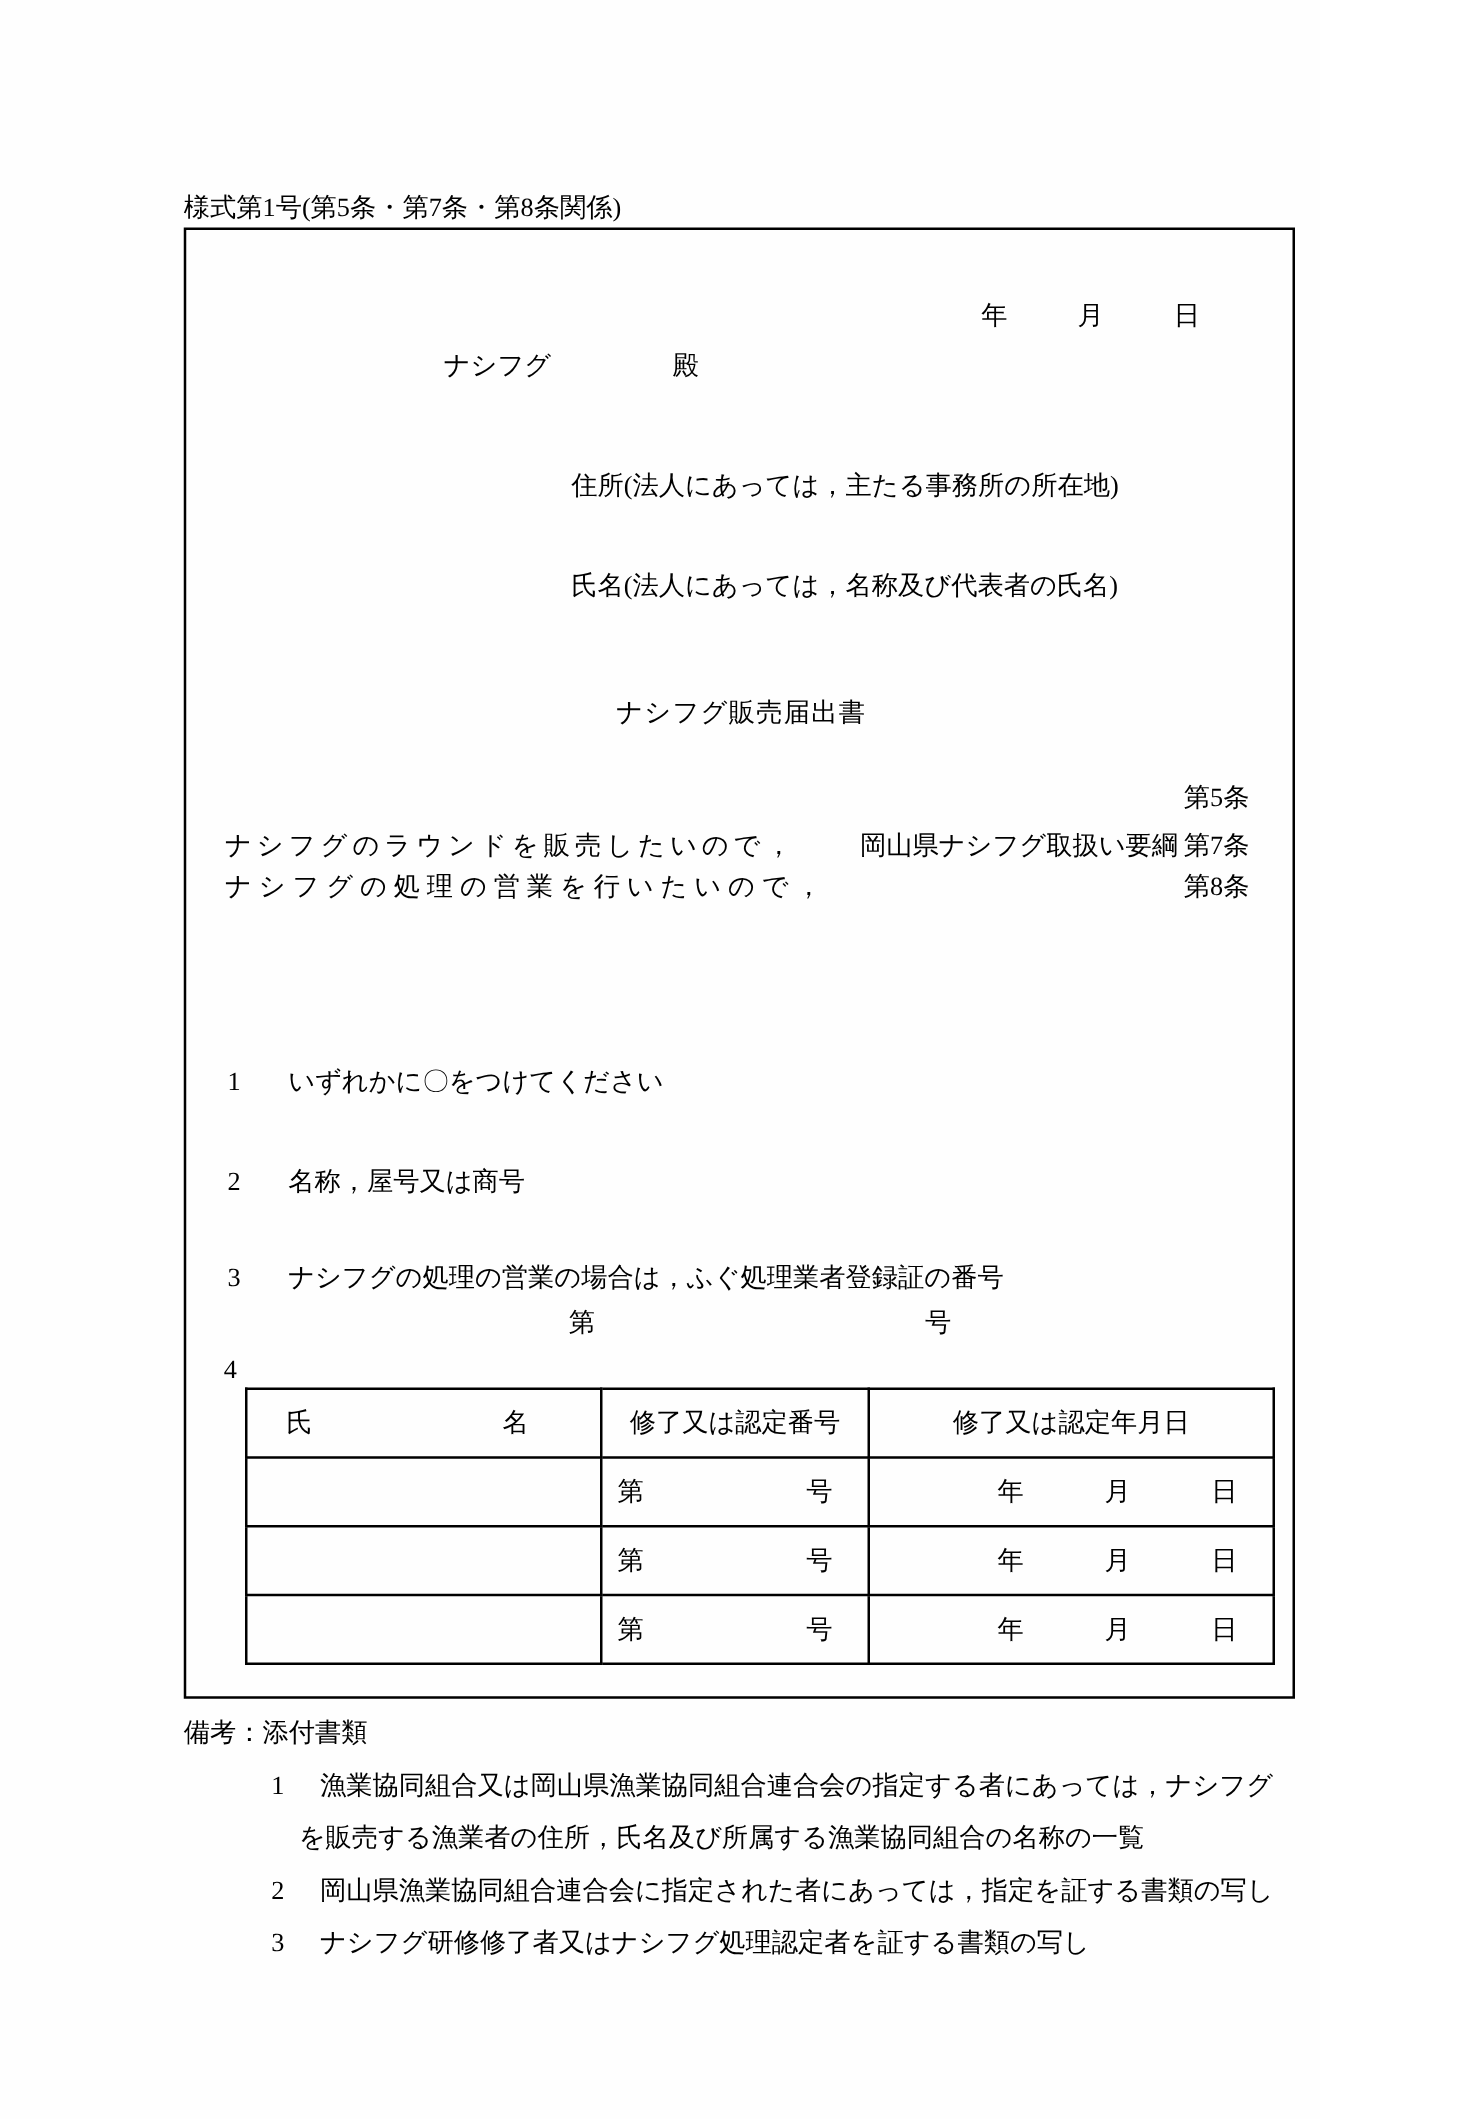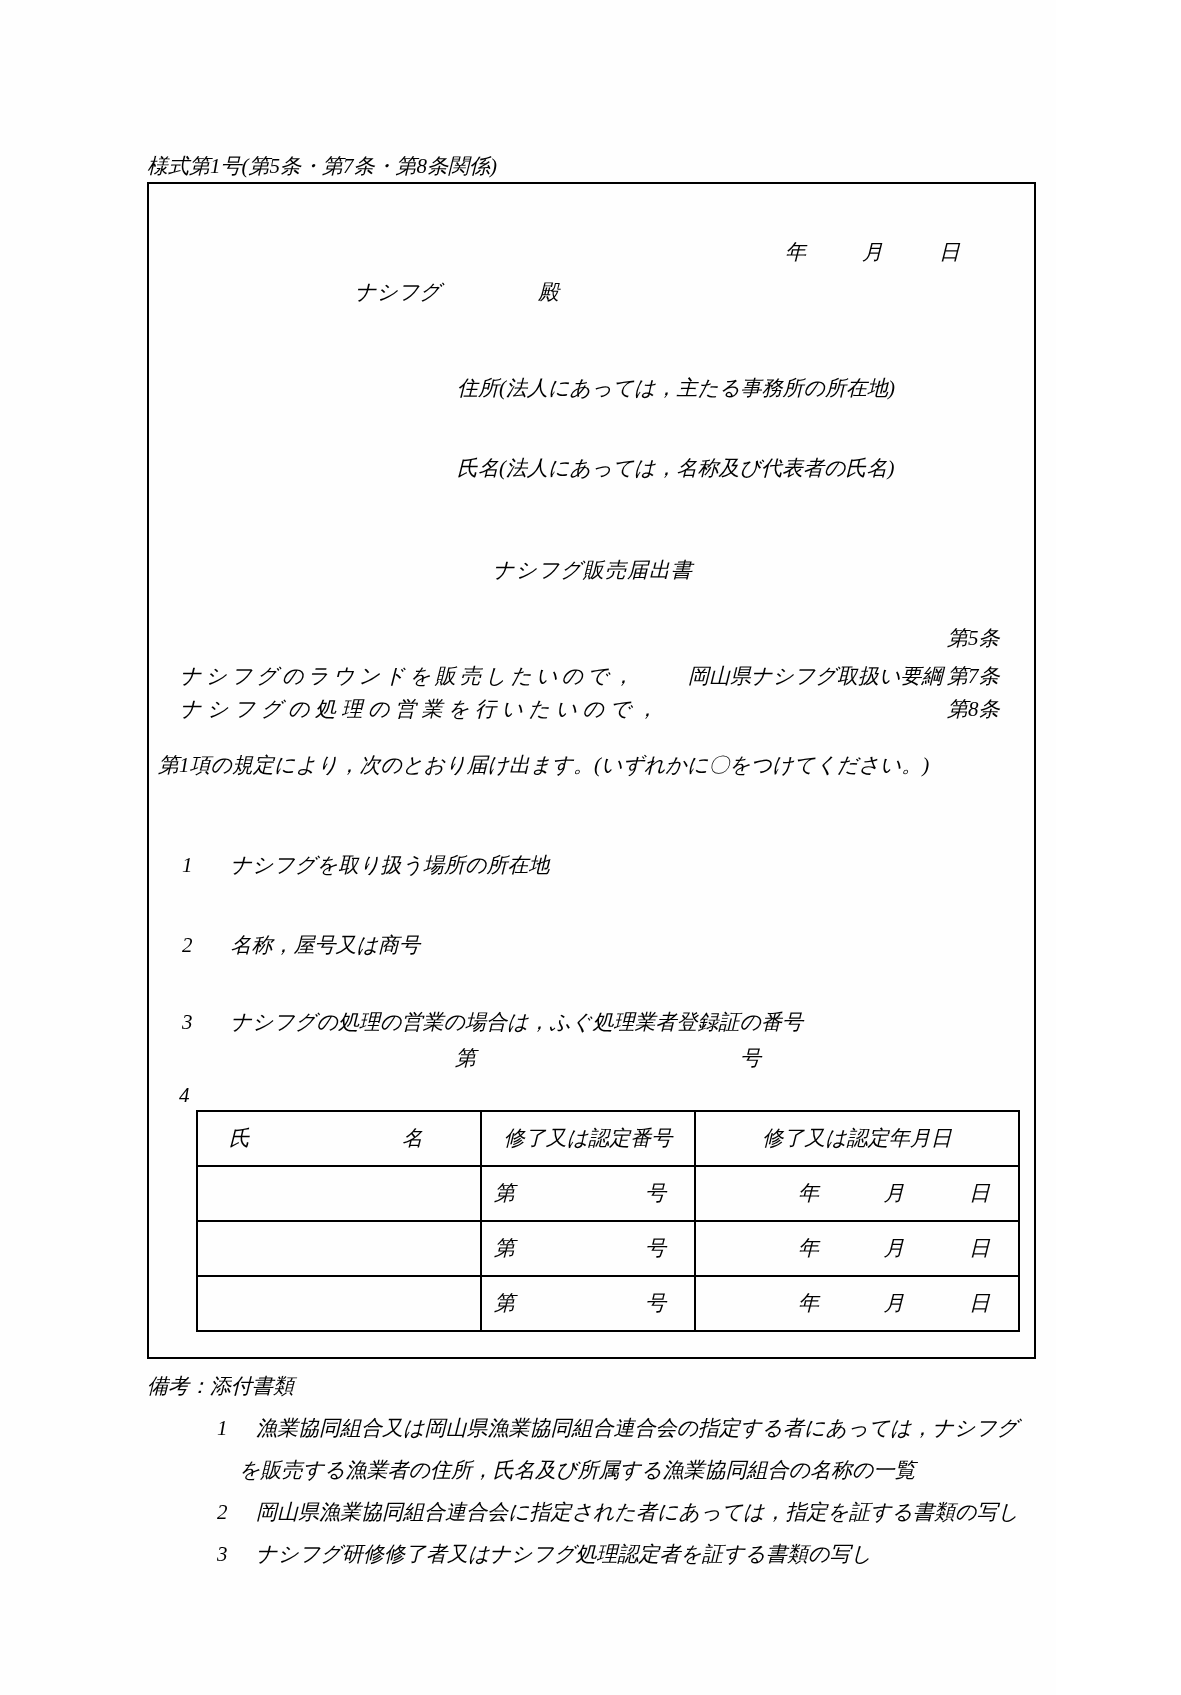--- a/index.html
+++ b/index.html
@@ -5,21 +5,20 @@
   html,body{margin:0;padding:0;background:#ffffff;}
   .page{
     position:relative;
     width:1056px;height:1695px;
     background:#fefefe;
     font-family:"Liberation Serif","DejaVu Serif",serif;
     font-size:21px;
     color:#000;
     line-height:1;
     overflow:hidden;
-    font-style:italic;
   }
   .abs{position:absolute;white-space:nowrap;}
   .form-label{left:147px;top:156px;}
   .form-box{
     position:absolute;left:147px;top:182px;
     width:889px;height:1177px;
     border:2px solid #000;
     box-sizing:border-box;
   }
   
@@ -97,25 +96,24 @@
     <div class="abs doc-title">ナシフグ販売届出書</div>
 
     <div class="abs p-line2">ナシフグのラウンドを販売したいので，</div>
     <div class="abs p-middle">岡山県ナシフグ取扱い要綱</div>
     <div class="abs p-line3">ナシフグの処理の営業を行いたいので，</div>
 
     <div class="abs article a1">第5条</div>
     <div class="abs article a2">第7条</div>
     <div class="abs article a3">第8条</div>
 
-    <div class="abs closing">第1項の規定により，次のとおり届け出ます。(いずれかに〇をつけてください。)</div>
 
     <div class="abs item item-1">
       <span>1</span>
-      <span>ナシフグを取り扱う場所の所在地</span>
+      <span>いずれかに〇をつけてください</span>
     </div>
     <div class="abs item item-2">
       <span>2</span>
       <span>名称，屋号又は商号</span>
     </div>
     <div class="abs item item-3">
       <span>3</span>
       <span>ナシフグの処理の営業の場合は，ふぐ処理業者登録証の番号</span>
     </div>
 

